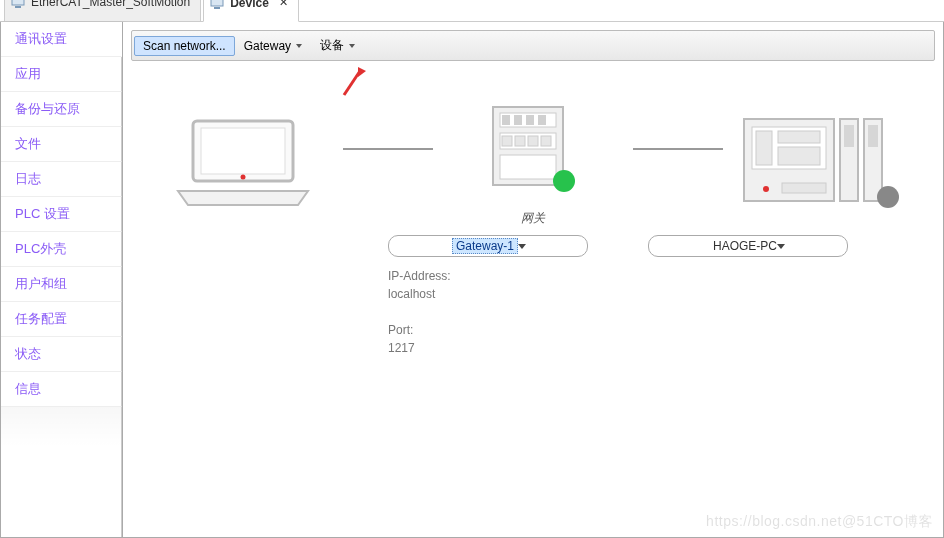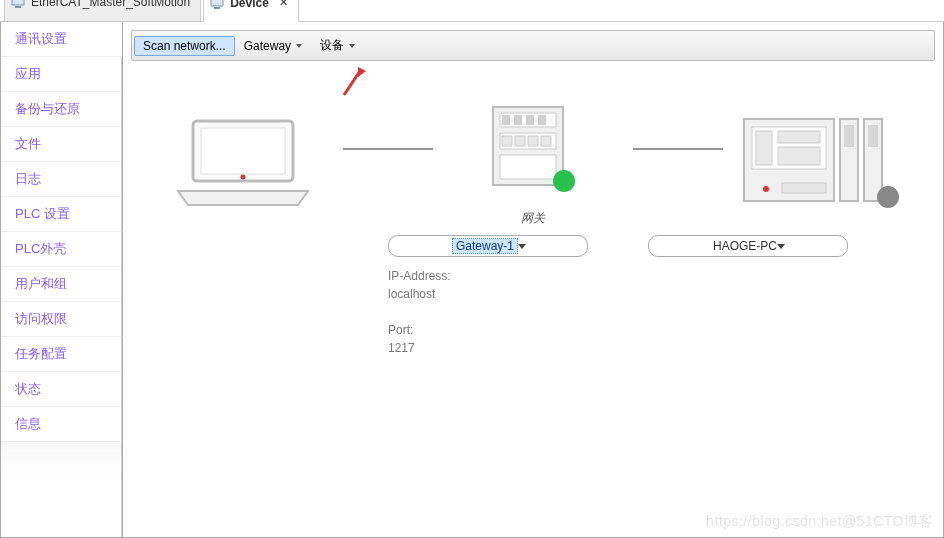--- a/index.html
+++ b/index.html
@@ -256,23 +256,20 @@
     <div class="sidebar-item">
         <span>PLC 设置</span>
       </div>
     <div class="sidebar-item">
         <span>PLC外壳</span>
       </div>
     <div class="sidebar-item">
         <span>用户和组</span>
       </div>
     <div class="sidebar-item">
-        <span>访问权限</span>
-      </div>
-    <div class="sidebar-item">
         <span>任务配置</span>
       </div>
     <div class="sidebar-item">
         <span>状态</span>
       </div>
     <div class="sidebar-item">
         <span>信息</span>
       </div>
     <div class="sidebar-tail"></div>
   </div>

